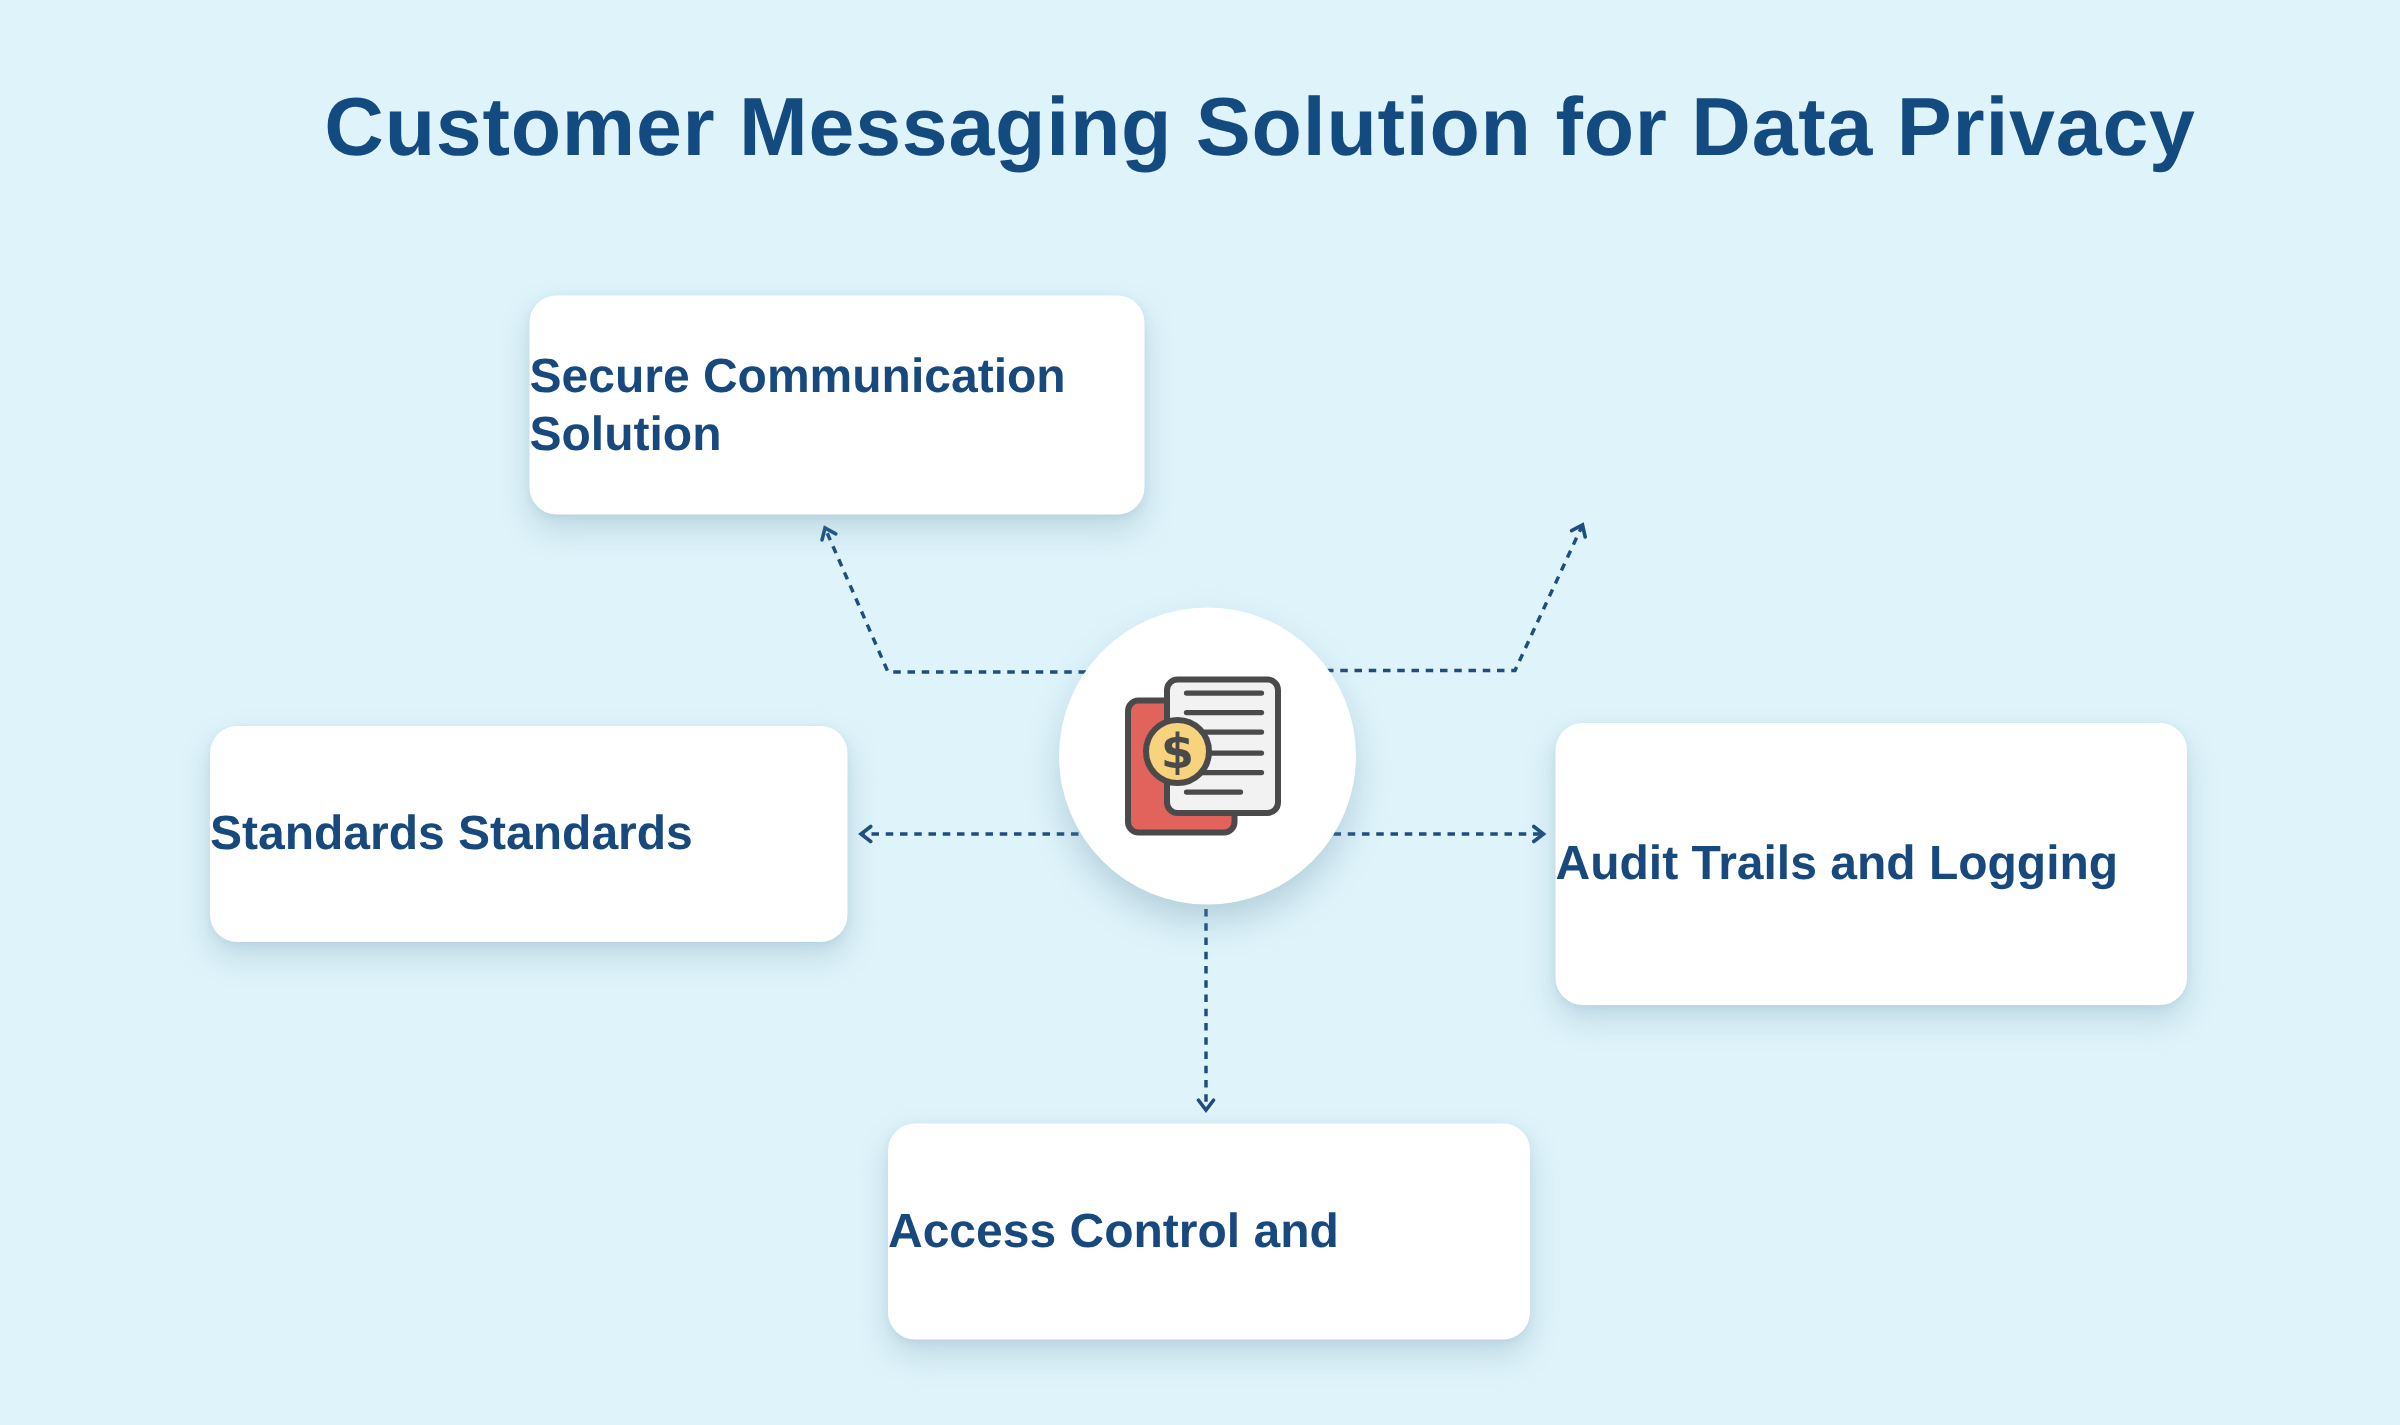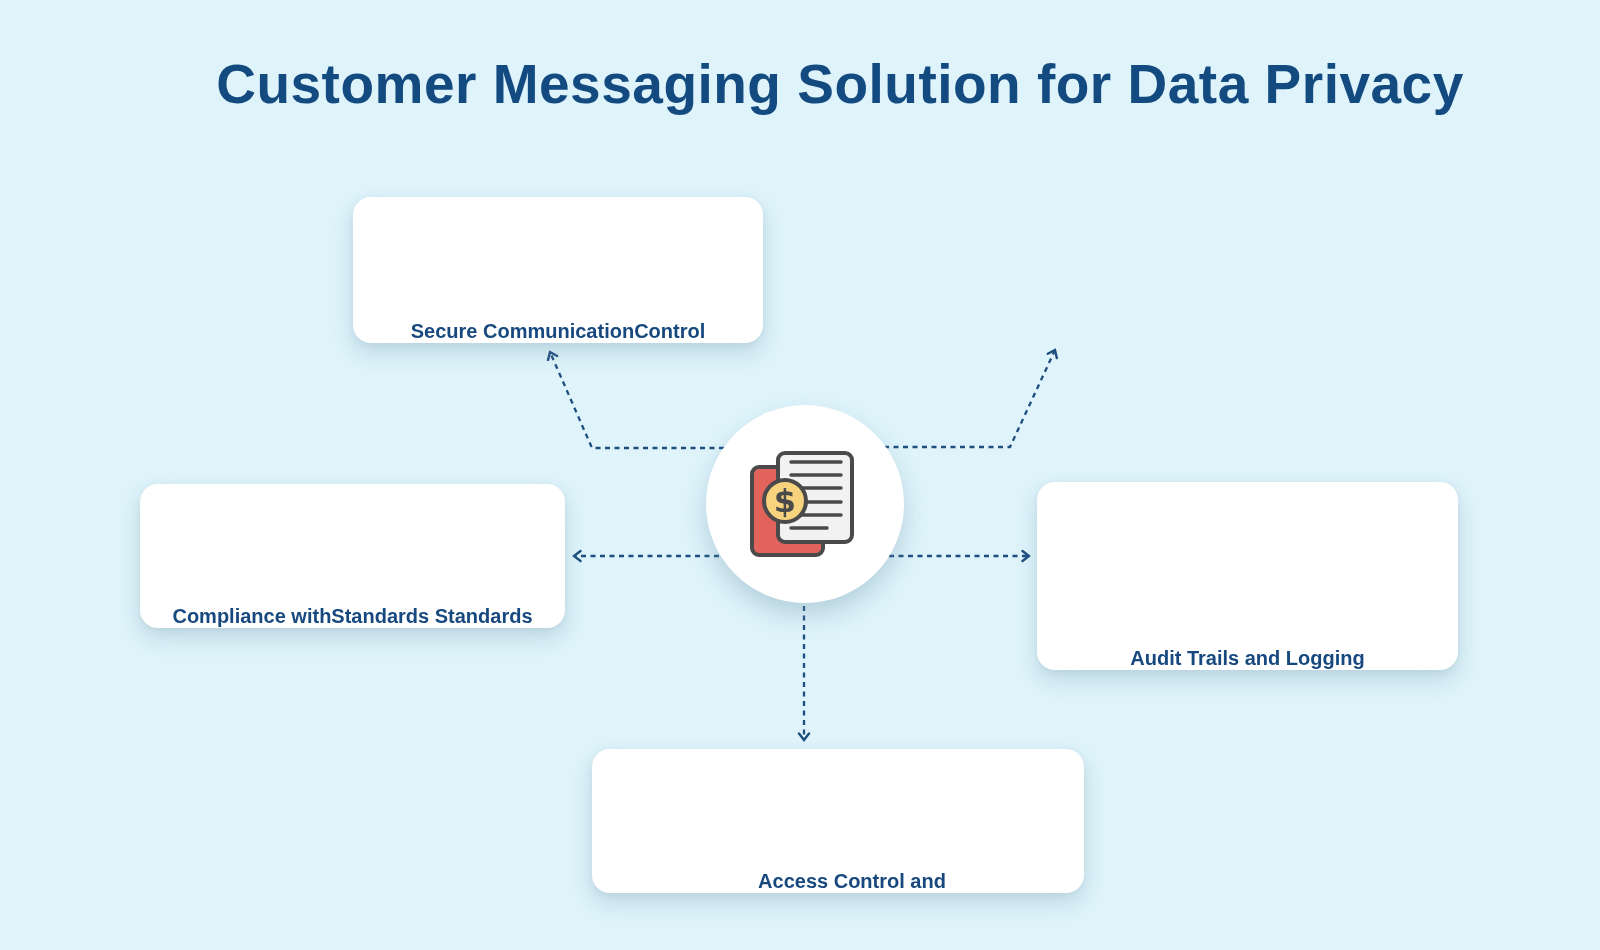--- a/index.html
+++ b/index.html
@@ -46,26 +46,26 @@
     stroke:var(--arrow);
     stroke-width:2.4;
     stroke-linecap:round;
   }
   .card{
     position:absolute;
     background:var(--card-bg);
     border-radius:18px;
     box-shadow:0 10px 20px rgba(110,150,170,0.28), 0 2px 6px rgba(110,150,170,0.12);
     display:flex;
-    flex-direction:row;
-    align-items:flex-end;
+    flex-direction:column;
+    align-items:flex-start;
     justify-content:center;
     text-align:center;
     color:var(--node-text);
-    font-size:20px;
+    font-size:32px;
     font-weight:600;
     line-height:1.22;
   }
   .card .line{white-space:nowrap;}
   .hub{
     position:absolute;
     left:706px;top:405px;
     width:198px;height:198px;
     background:#ffffff;
     border-radius:50%;
@@ -99,34 +99,33 @@
     </defs>
     <path class="connector" d="M724 448 L592 448 L550 352" marker-end="url(#chevron)"></path>
     <path class="connector" d="M884 447 L1010 447 L1055 350" marker-end="url(#chevron)"></path>
     <path class="connector" d="M719 556 L574 556" marker-end="url(#chevron)"></path>
     <path class="connector" d="M889 556 L1029 556" marker-end="url(#chevron)"></path>
     <path class="connector" d="M804 606 L804 740" marker-end="url(#chevron)"></path>
   </svg>
 
   <div class="card" style="left:353px;top:197px;width:410px;height:146px;">
     <div class="line">Secure Communication</div>
-    <div class="line">Control</div>
+    <div class="line">Solution</div>
   </div>
 
 
   <div class="card" style="left:140px;top:484px;width:425px;height:144px;">
-    <div class="line">Compliance with</div>
     <div class="line">Standards Standards</div>
   </div>
 
   <div class="card" style="left:1037px;top:482px;width:421px;height:188px;">
     <div class="line">Audit Trails and Logging</div>
   </div>
 
-  <div class="card" style="left:592px;top:749px;width:492px;height:144px;padding-left:28px;">
+  <div class="card" style="left:592px;top:749px;width:428px;height:144px;">
     <div class="line">Access Control and</div>
   </div>
 
   <div class="hub">
     <svg width="198" height="198" viewBox="0 0 198 198" xmlns="http://www.w3.org/2000/svg">
       <rect class="doc-back" x="46" y="62" width="71" height="88" rx="7"></rect>
       <rect class="doc-front" x="72" y="48" width="74" height="89" rx="7"></rect>
       <g>
         <line class="doc-line" x1="85" y1="57" x2="135" y2="57"></line>
         <line class="doc-line" x1="85" y1="70" x2="135" y2="70"></line>

